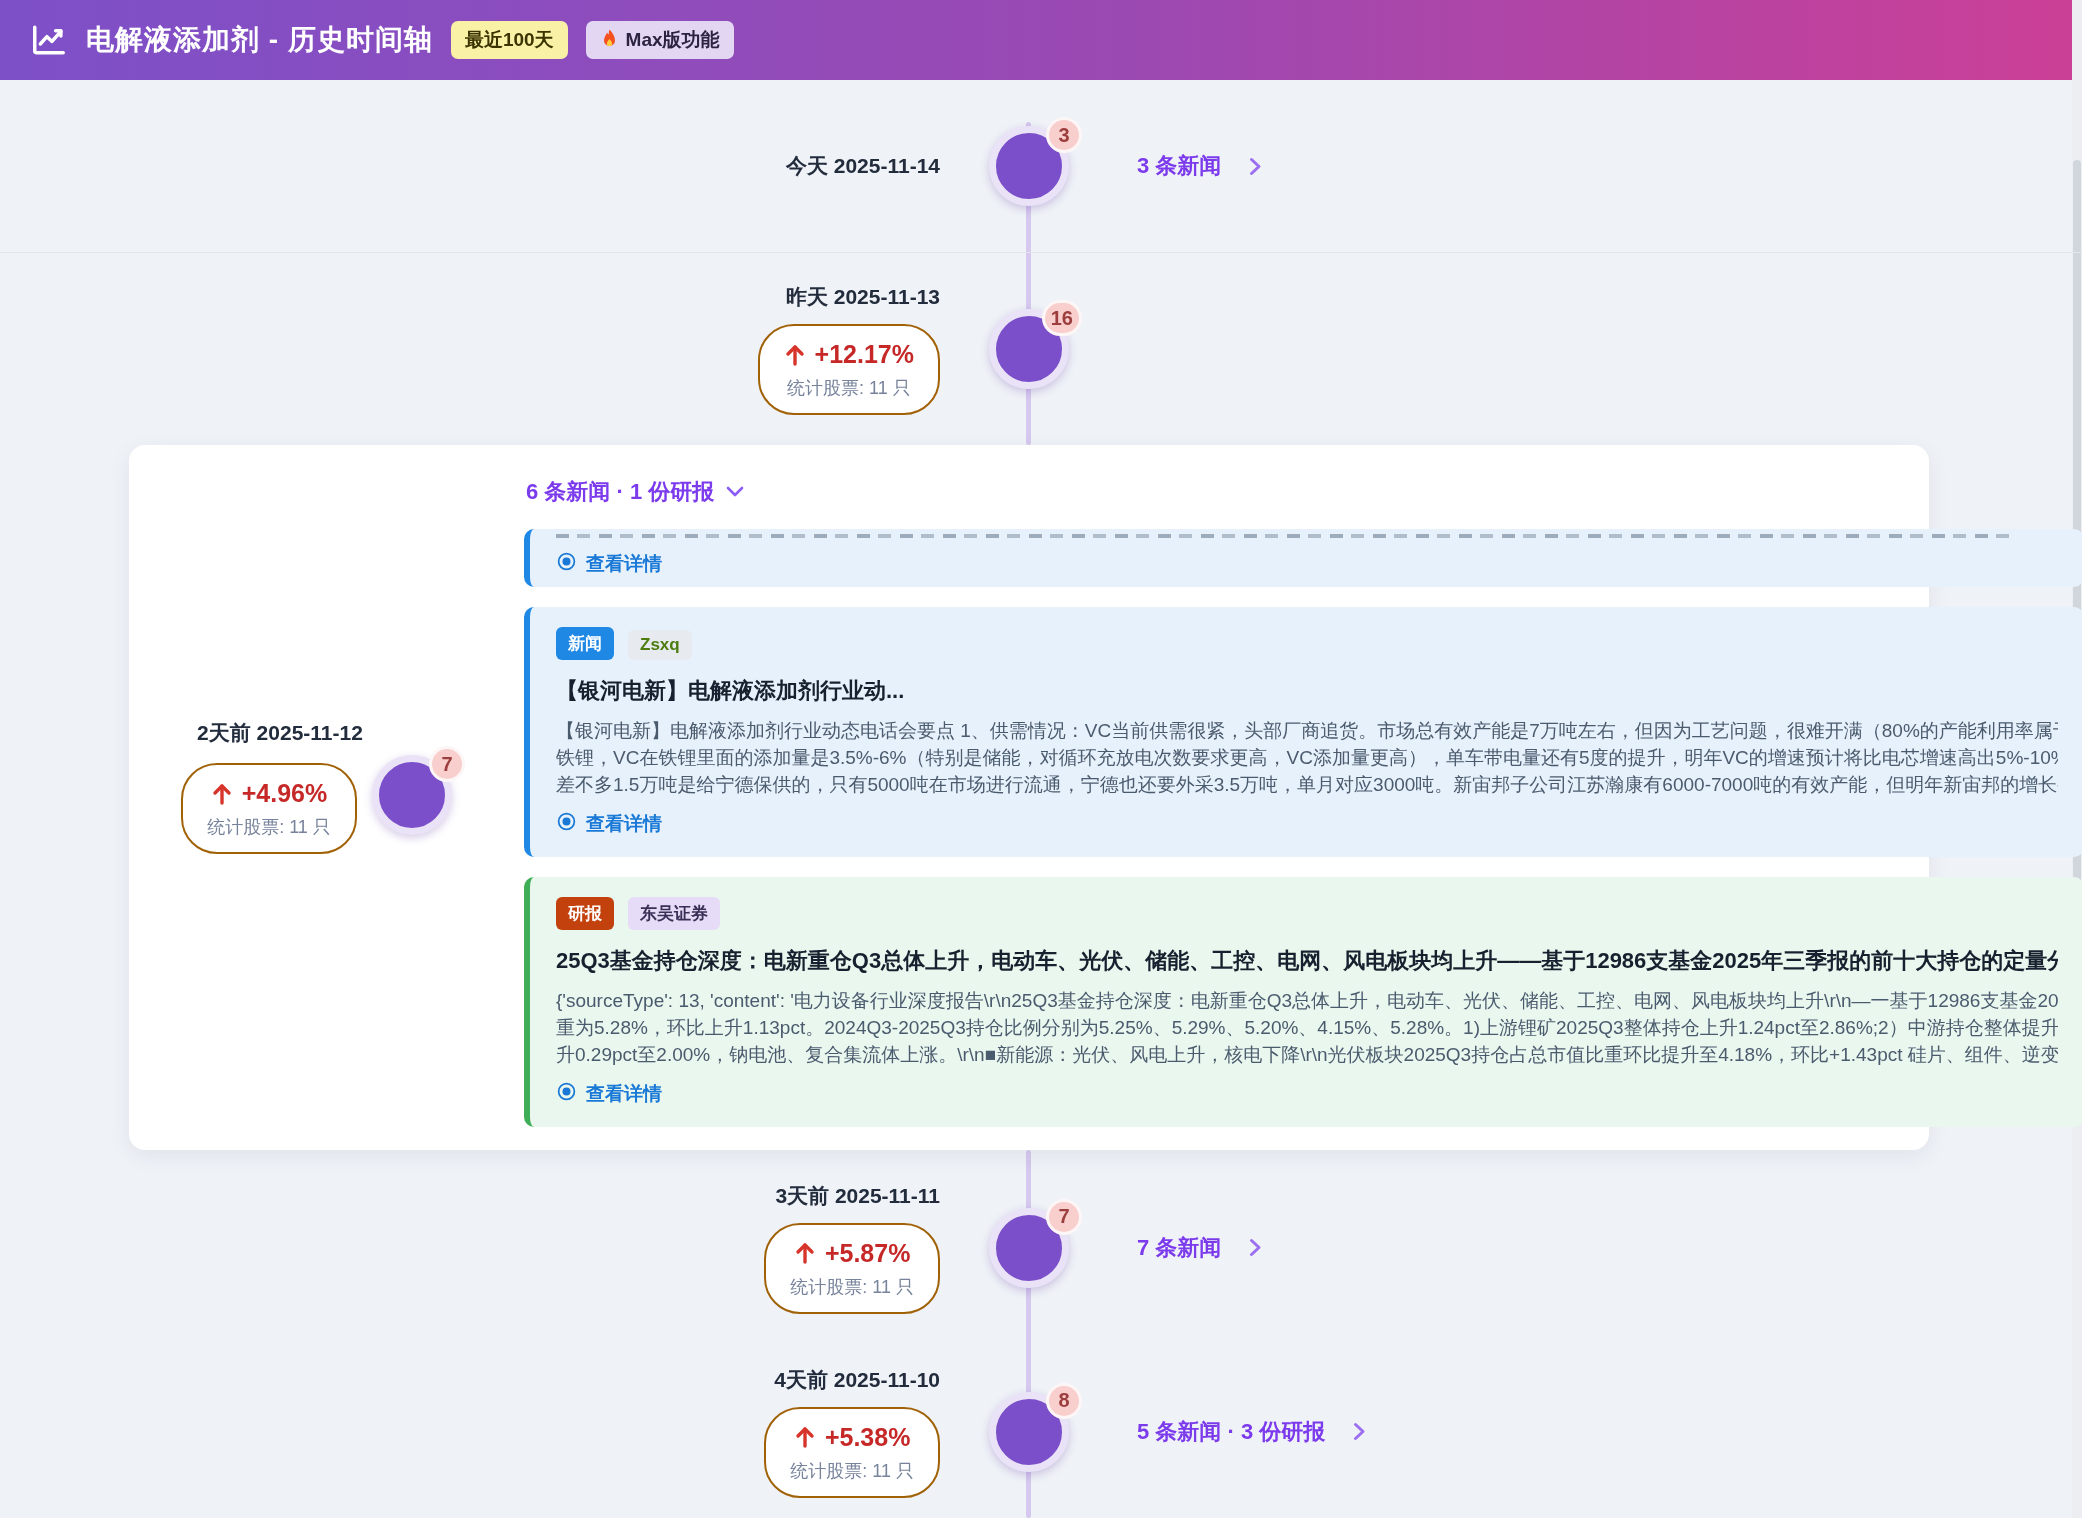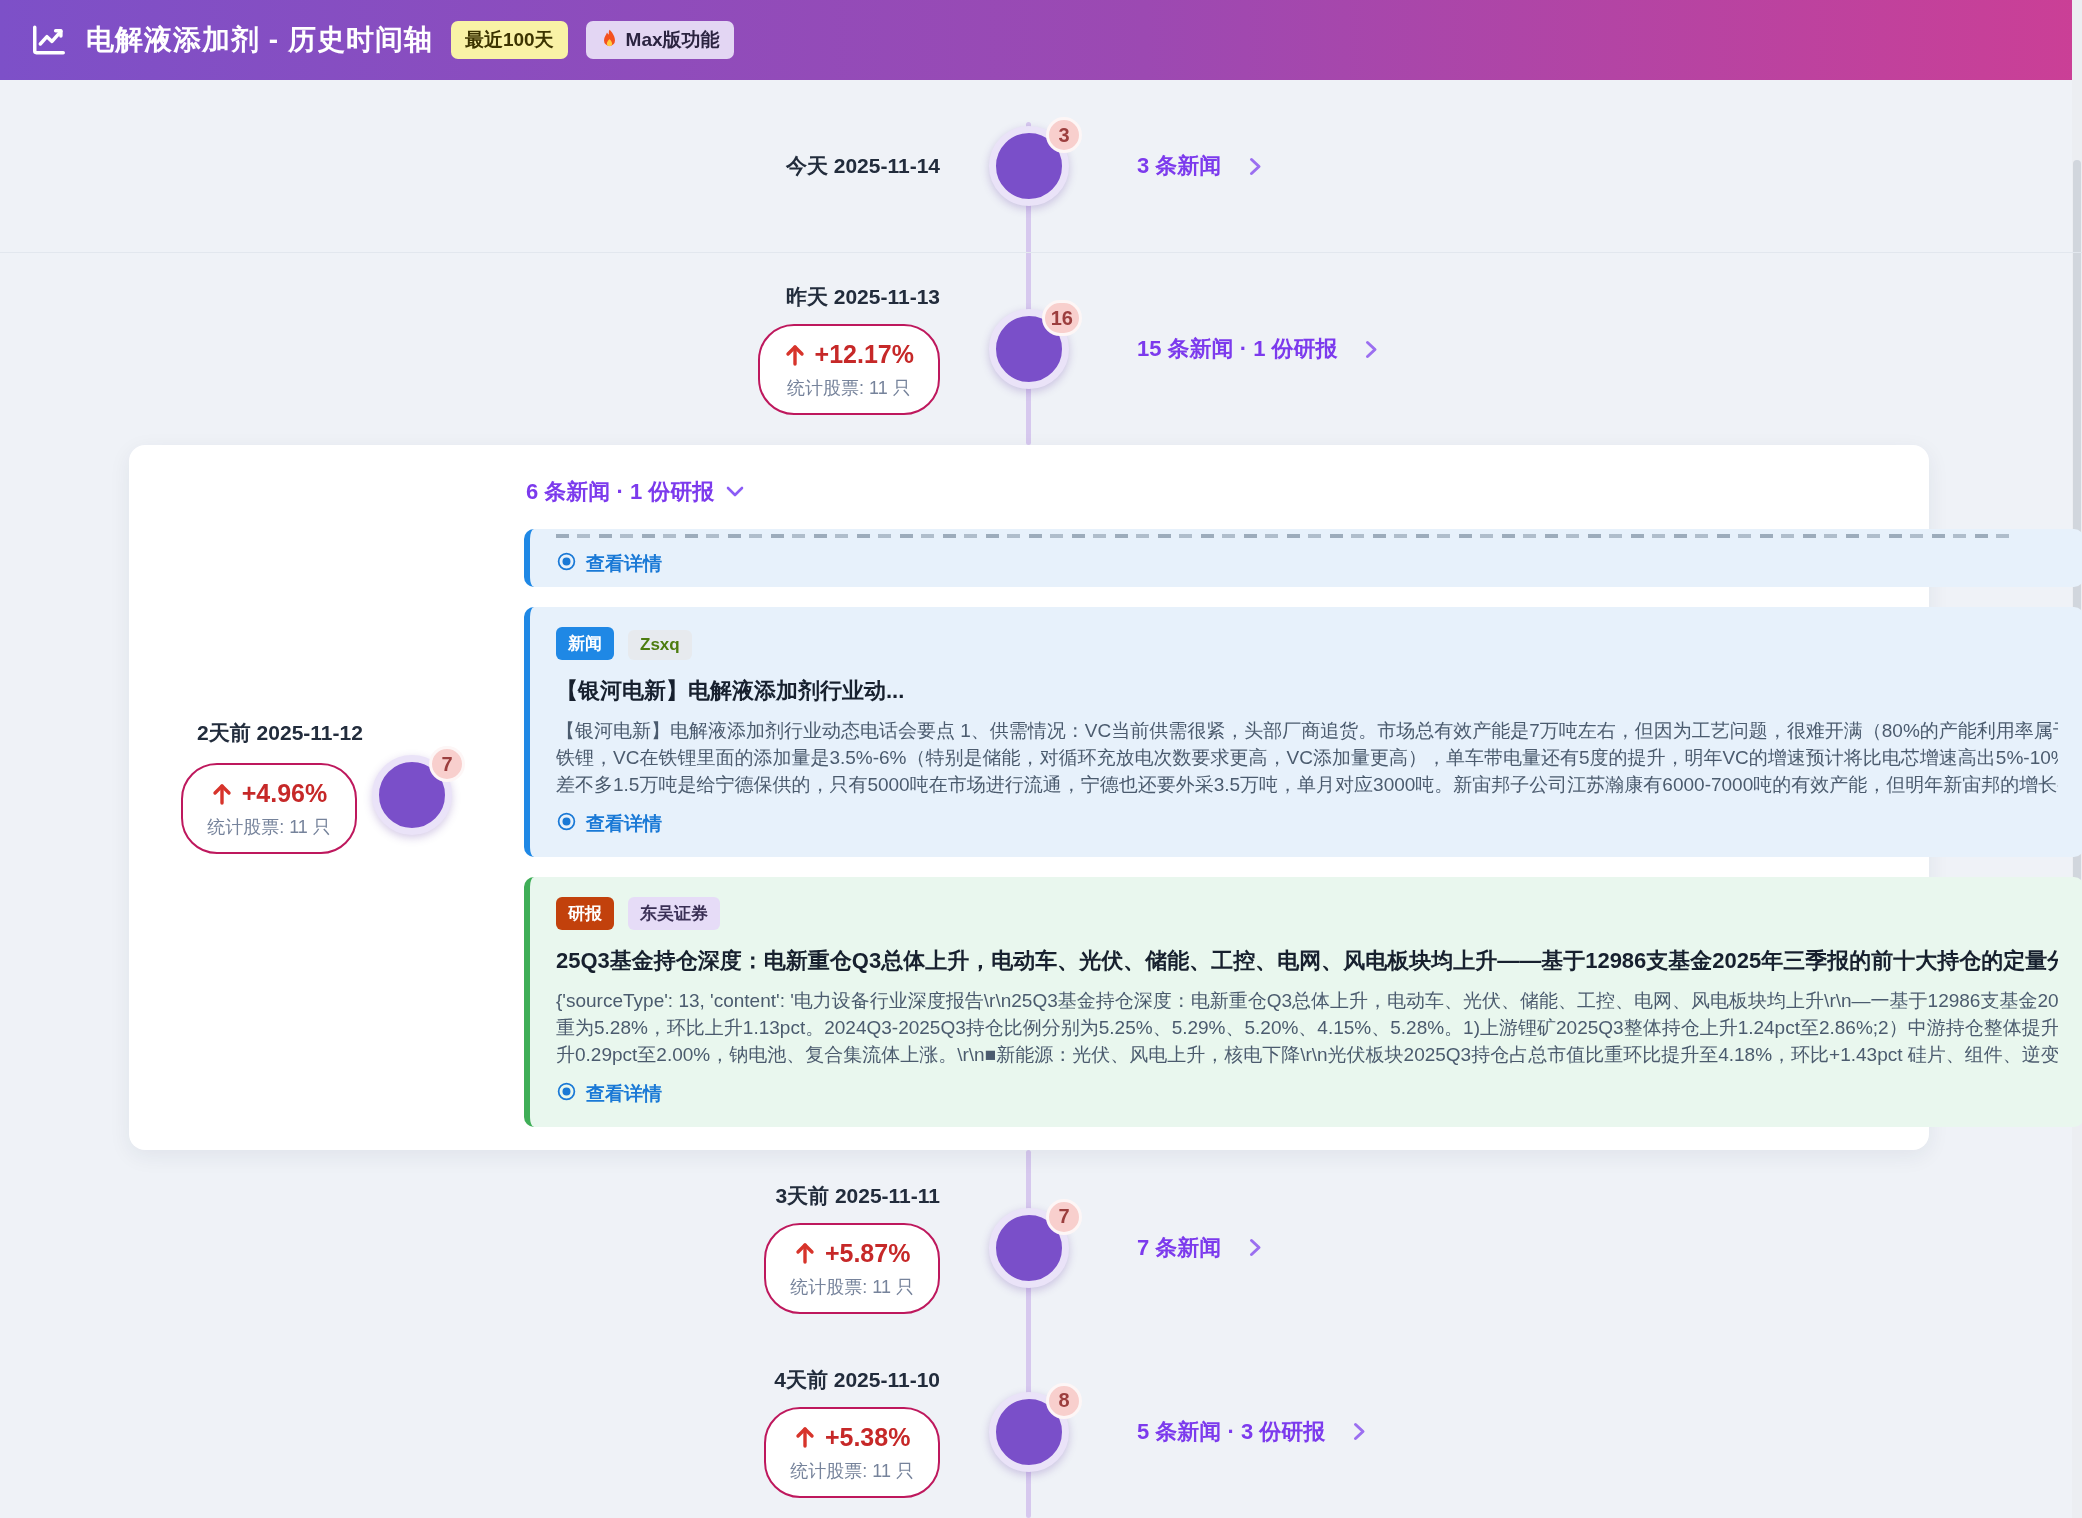--- a/index.html
+++ b/index.html
@@ -29,21 +29,21 @@
   .t-row .node-col { width:120px; display:flex; justify-content:center; }
   .t-row .right { flex:1; padding-left:48px; }
   .row-today { height:173px; border-bottom:1px solid #e2e7ee; }
   .row-day { height:192px; }
   .row-d3 { height:195px; }
   .row-d4 { height:173px; }
 
   .date-label { font-size:21px; font-weight:700; color:#222c3c; white-space:nowrap; }
   .left .date-label { margin-bottom:13px; }
 
-  .pill { background:#fff; border:2px solid #be185d; border-radius:36px; padding:14px 24px 12px;
+  .pill { background:#fff; border:2px solid #a16207; border-radius:36px; padding:14px 24px 12px;
           display:flex; flex-direction:column; align-items:center; }
   .pill-change { display:flex; align-items:center; gap:9px; font-size:25px; font-weight:700; color:#c62828; }
   .arrow-up { width:22px; height:24px; }
   .pill-stocks { margin-top:7px; font-size:18px; color:#76839b; text-align:center; line-height:25px; }
   .pill.narrow { width:176px; padding:14px 18px 12px; }
 
   .node-wrap { position:relative; width:80px; height:80px; }
   .node { width:80px; height:80px; border-radius:50%; background:#7a4fc9;
           border:7px solid #eae3f8; box-shadow:0 3px 8px rgba(90,50,160,.25); }
   .node-badge { position:absolute; top:-9px; right:-13px; min-width:36px; height:36px; padding:0 6px;
@@ -151,28 +151,20 @@
           </div>
           <div class="pill-stocks">统计股票: 11 只</div>
         </div>
       </div>
       <div class="node-col">
         <div class="node-wrap">
           <div class="node"></div>
           <div class="node-badge">16</div>
         </div>
       </div>
-      <div class="right">
-        <span class="row-link">
-          <span>15 条新闻 · 1 份研报</span>
-          <svg class="chev-right" viewBox="0 0 13 19" fill="none" stroke="#9b6ff0" stroke-width="3" stroke-linecap="round" stroke-linejoin="round">
-              <path d="M2.5 2.5l7.5 7-7.5 7"></path>
-            </svg>
-        </span>
-      </div>
     </div>
 
     <div class="panel">
       <div class="panel-left">
         <div class="p-date date-label">2天前 2025-11-12</div>
         <div class="p-pill pill narrow">
           <div class="pill-change">
             <svg class="arrow-up" viewBox="0 0 22 24" fill="none" stroke="#d7342b" stroke-width="3.4" stroke-linecap="round" stroke-linejoin="round">
                 <path d="M11 21V4"></path>
                 <path d="M4 11l7-7 7 7"></path>

